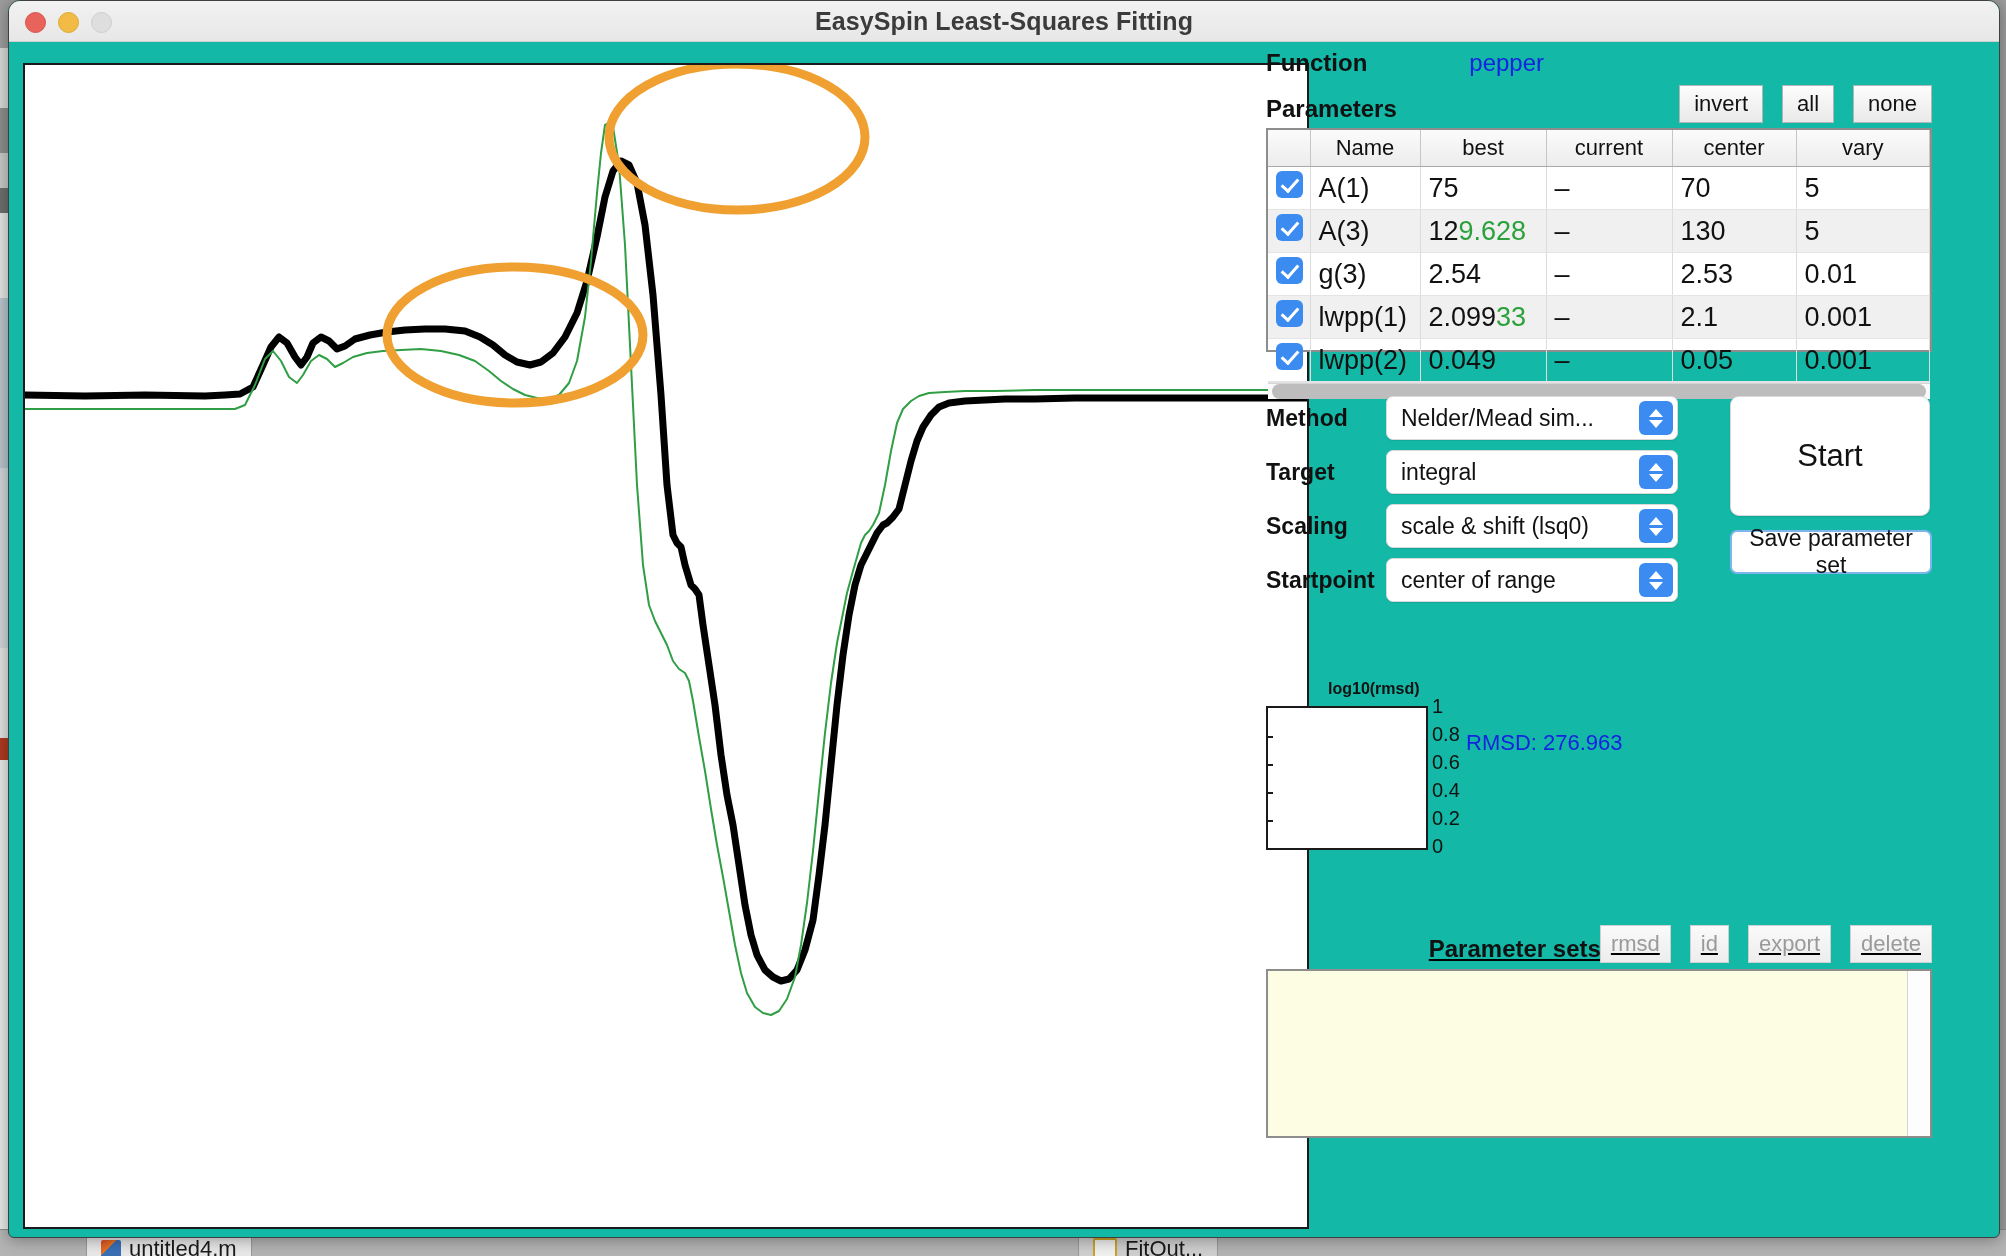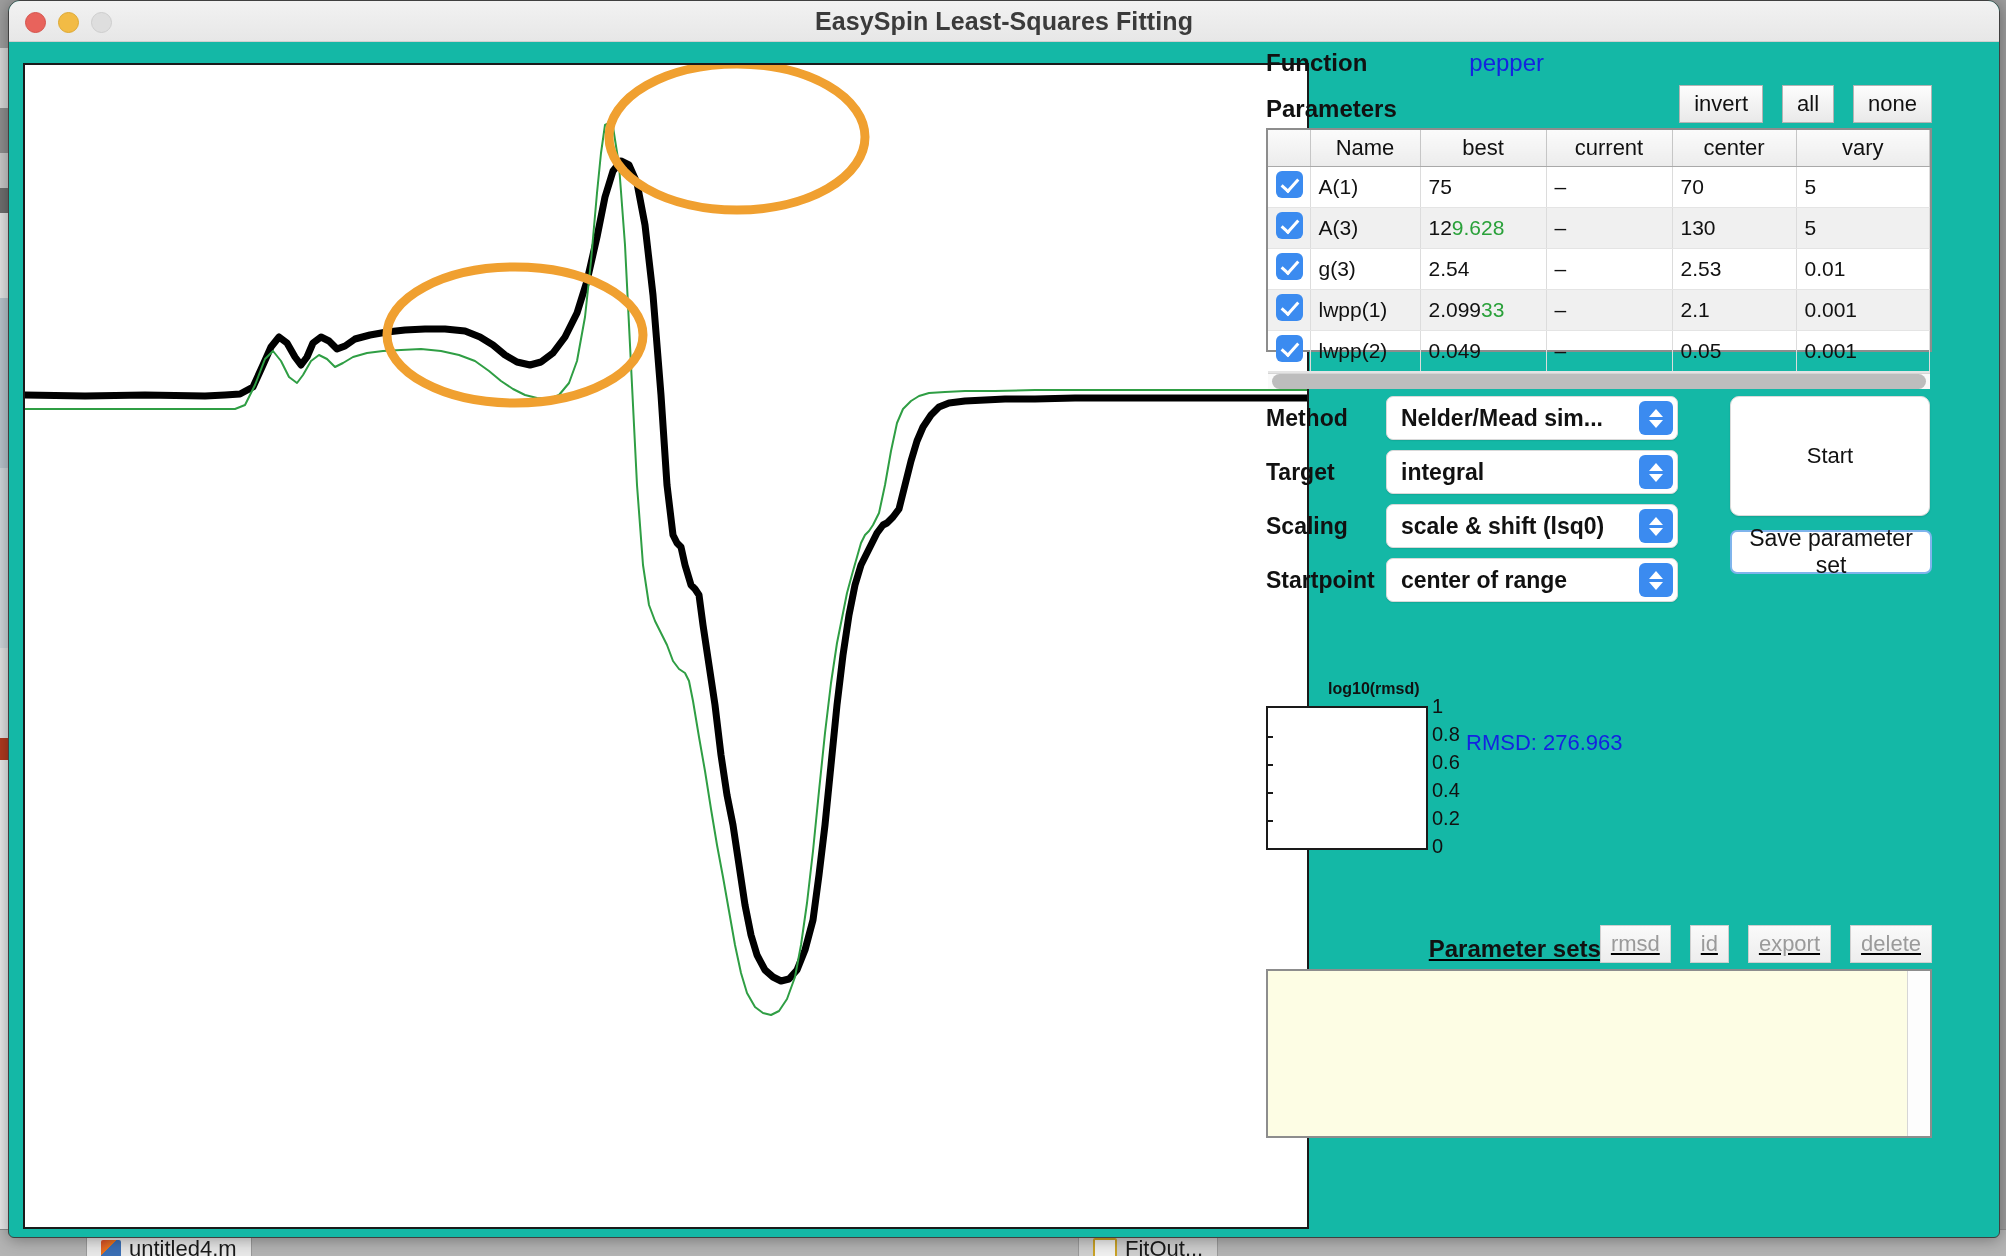--- a/index.html
+++ b/index.html
@@ -122,21 +122,21 @@
   }
   table.ptable { width: 100%; border-collapse: collapse; table-layout: fixed; }
   table.ptable th {
     font-size: 22px; font-weight: normal; color: #111;
     background: linear-gradient(to bottom,#fbfbfb,#ececec);
     border-right: 1px solid #c6c6c6;
     border-bottom: 1px solid #a9a9a9;
     padding: 5px 0; text-align: center;
   }
   table.ptable td {
-    font-size: 21px; color: #111;
+    font-size: 27px; color: #111;
     border-right: 1px solid #dcdcdc;
     border-bottom: 1px solid #e4e4e4;
     padding: 4px 0 4px 8px;
     height: 27px;
     white-space: nowrap; overflow: hidden;
   }
   tr.alt td { background: #f0f0f0; }
   td.cb-cell { padding: 2px 0 2px 6px; width: 42px; }
   .chk {
     width: 27px; height: 27px; border-radius: 6px;
@@ -164,21 +164,21 @@
   .ctrl-row { display: flex; align-items: center; margin-bottom: 10px; }
   .ctrl-lbl { width: 120px; font-size: 23px; font-weight: bold; color: #111; }
   .popup {
     position: relative; width: 290px; height: 42px;
     background: #fff; border: 1px solid #d9d9d9; border-radius: 7px;
     box-shadow: 0 1px 1px rgba(0,0,0,.08);
     display: flex; align-items: center;
   }
   .popup span.val {
     font-size: 23px; color: #111; padding-left: 14px;
-    white-space: nowrap; overflow: hidden; font-weight: bold;
+    white-space: nowrap; overflow: hidden;
   }
   .stepper {
     position: absolute; right: 4px; top: 4px;
     width: 34px; height: 34px; border-radius: 6px;
     background: #3b8bf0;
     display: flex; flex-direction: column; align-items: center; justify-content: center;
     gap: 3px;
   }
   .stepper i {
     display: block; width: 0; height: 0;
@@ -186,21 +186,21 @@
   }
   .stepper i.up { border-bottom: 8px solid #fff; }
   .stepper i.dn { border-top: 8px solid #fff; }
 
   #controls-right { margin-left: 30px; }
   #start-button {
     width: 200px; height: 120px;
     background: #fff; border: 1px solid #dadada; border-radius: 9px;
     box-shadow: 0 1px 2px rgba(0,0,0,.12);
     display: flex; align-items: center; justify-content: center;
-    font-size: 22px; color: #111; cursor: default;
+    font-size: 31px; color: #111; cursor: default;
   }
   #save-param-button {
     margin-top: 14px; width: 202px; height: 44px;
     background: #fff; border: 2px solid #7fb4ec; border-radius: 7px;
     display: flex; align-items: center; justify-content: center;
     font-size: 23px; color: #111; cursor: default;
   }
 
   
   #rmsd-block { margin-top: 68px; position: relative; height: 185px; }

